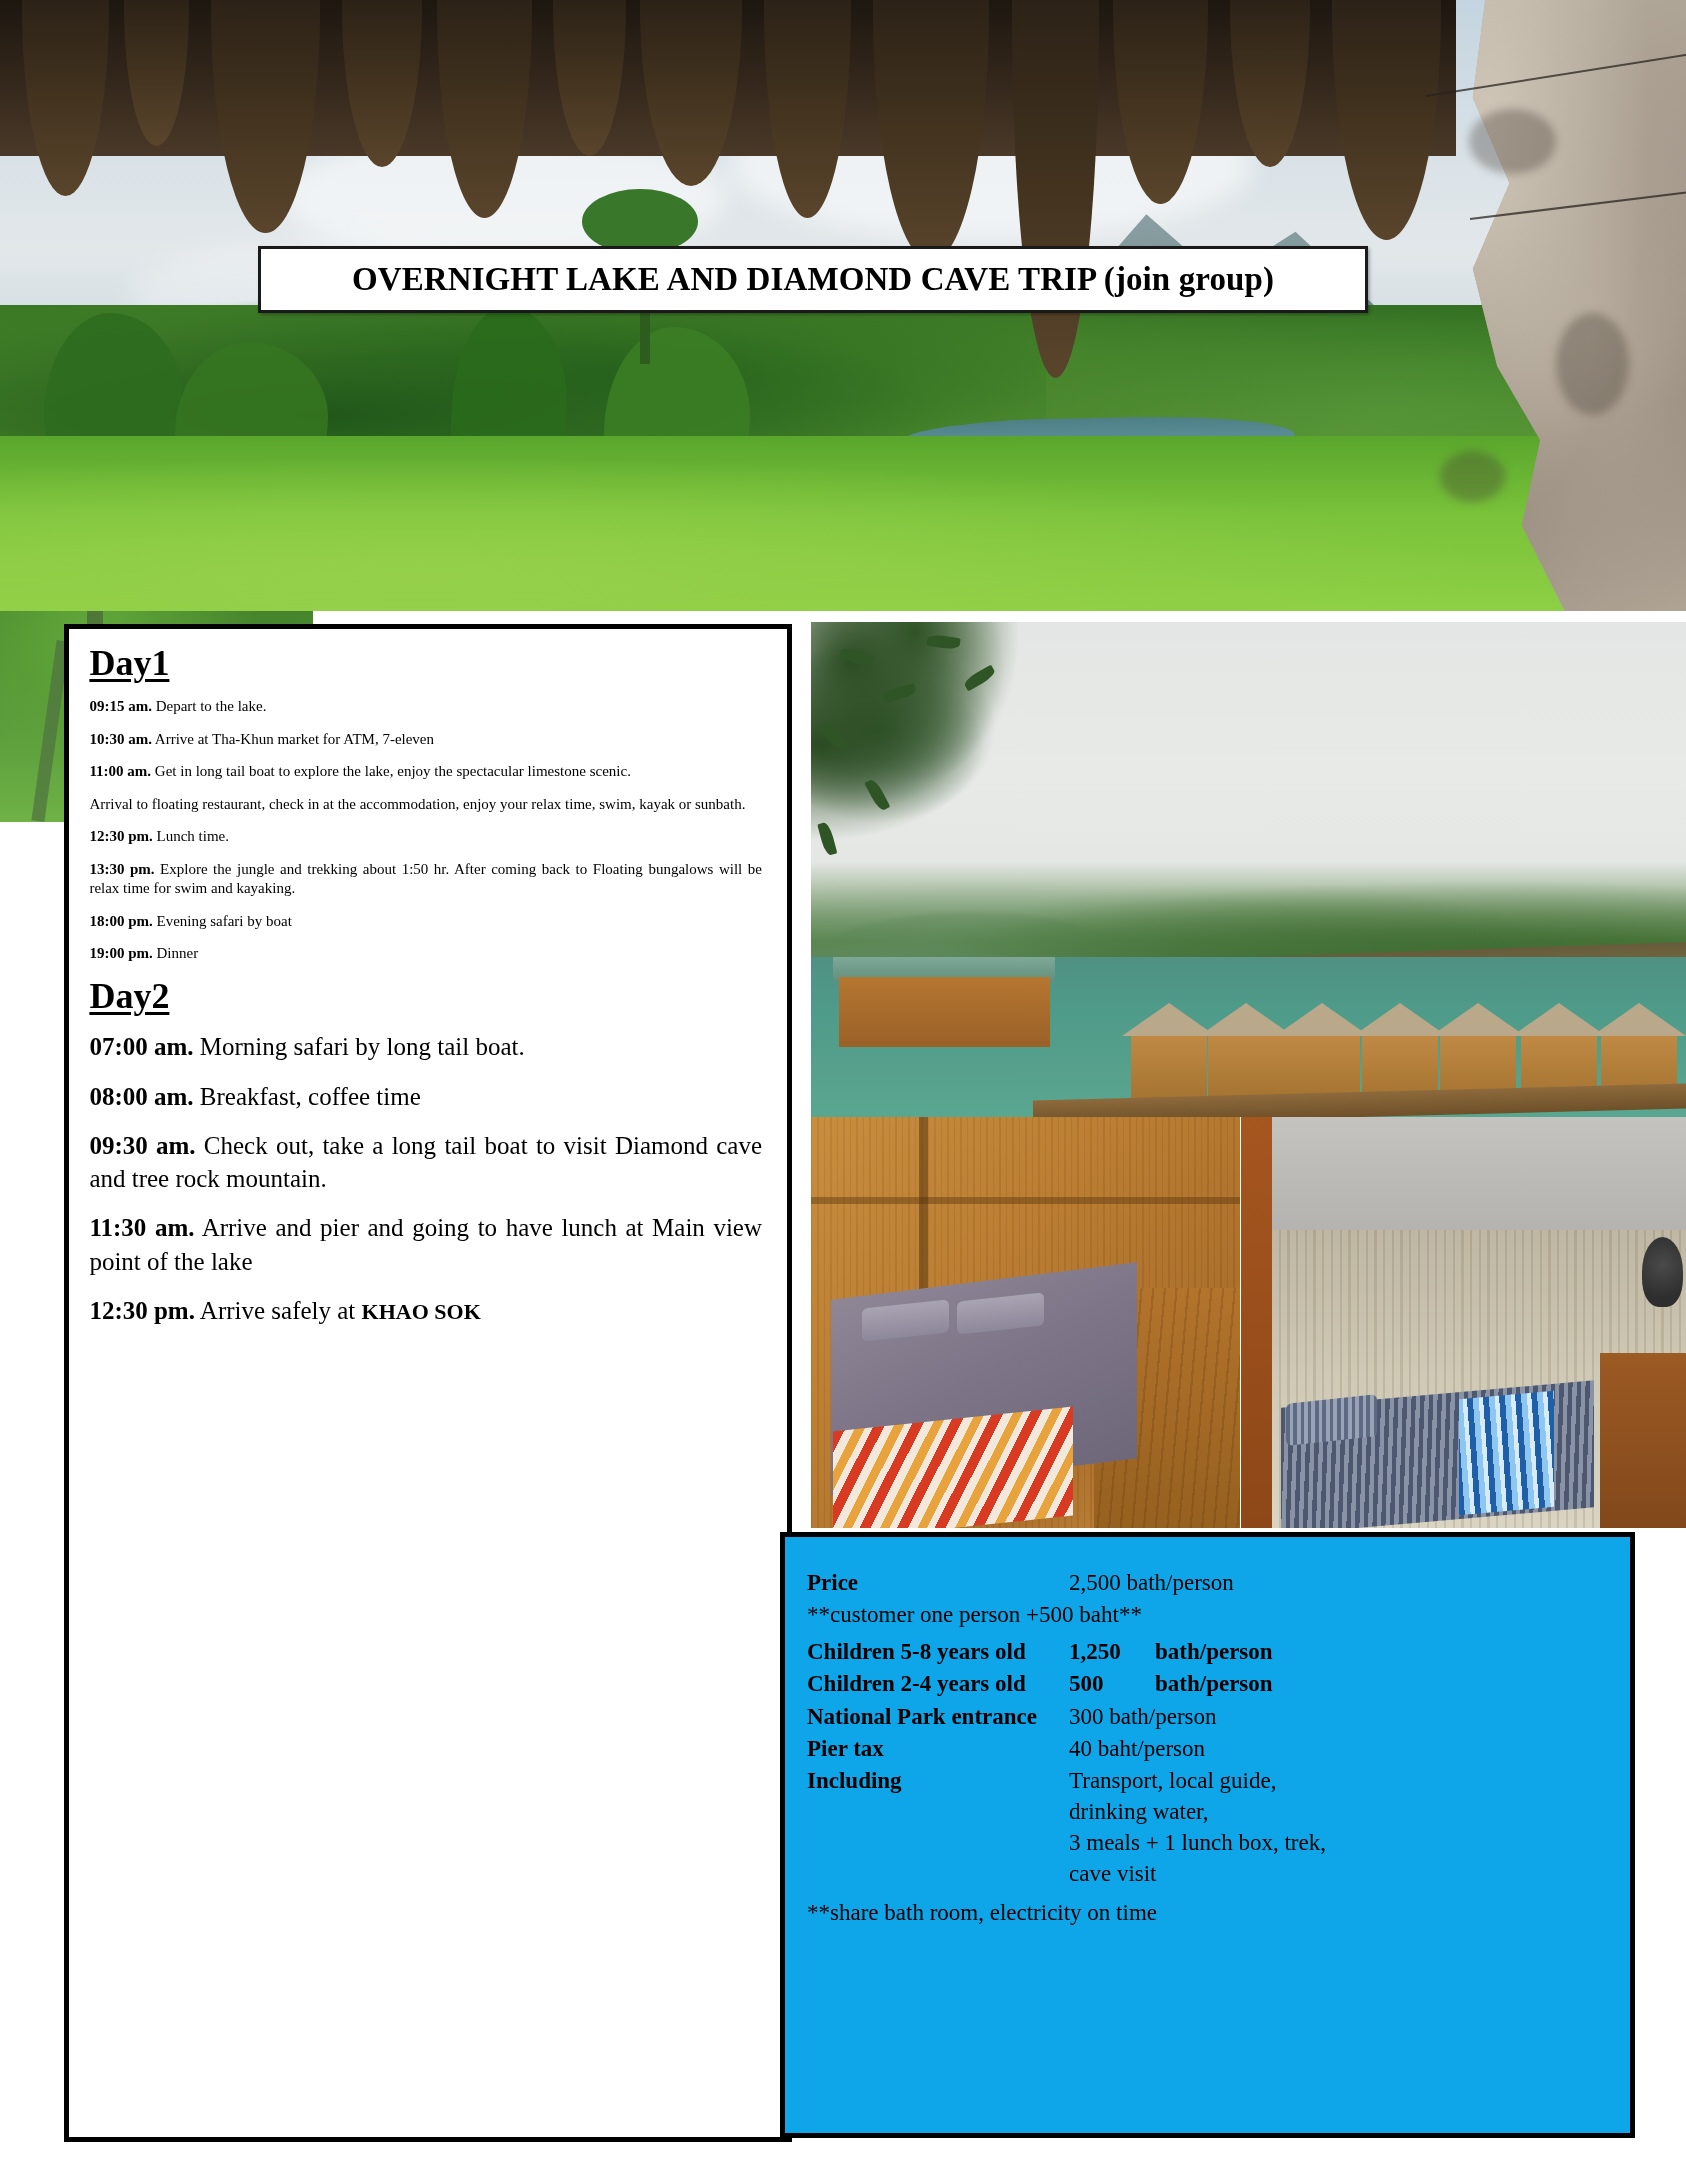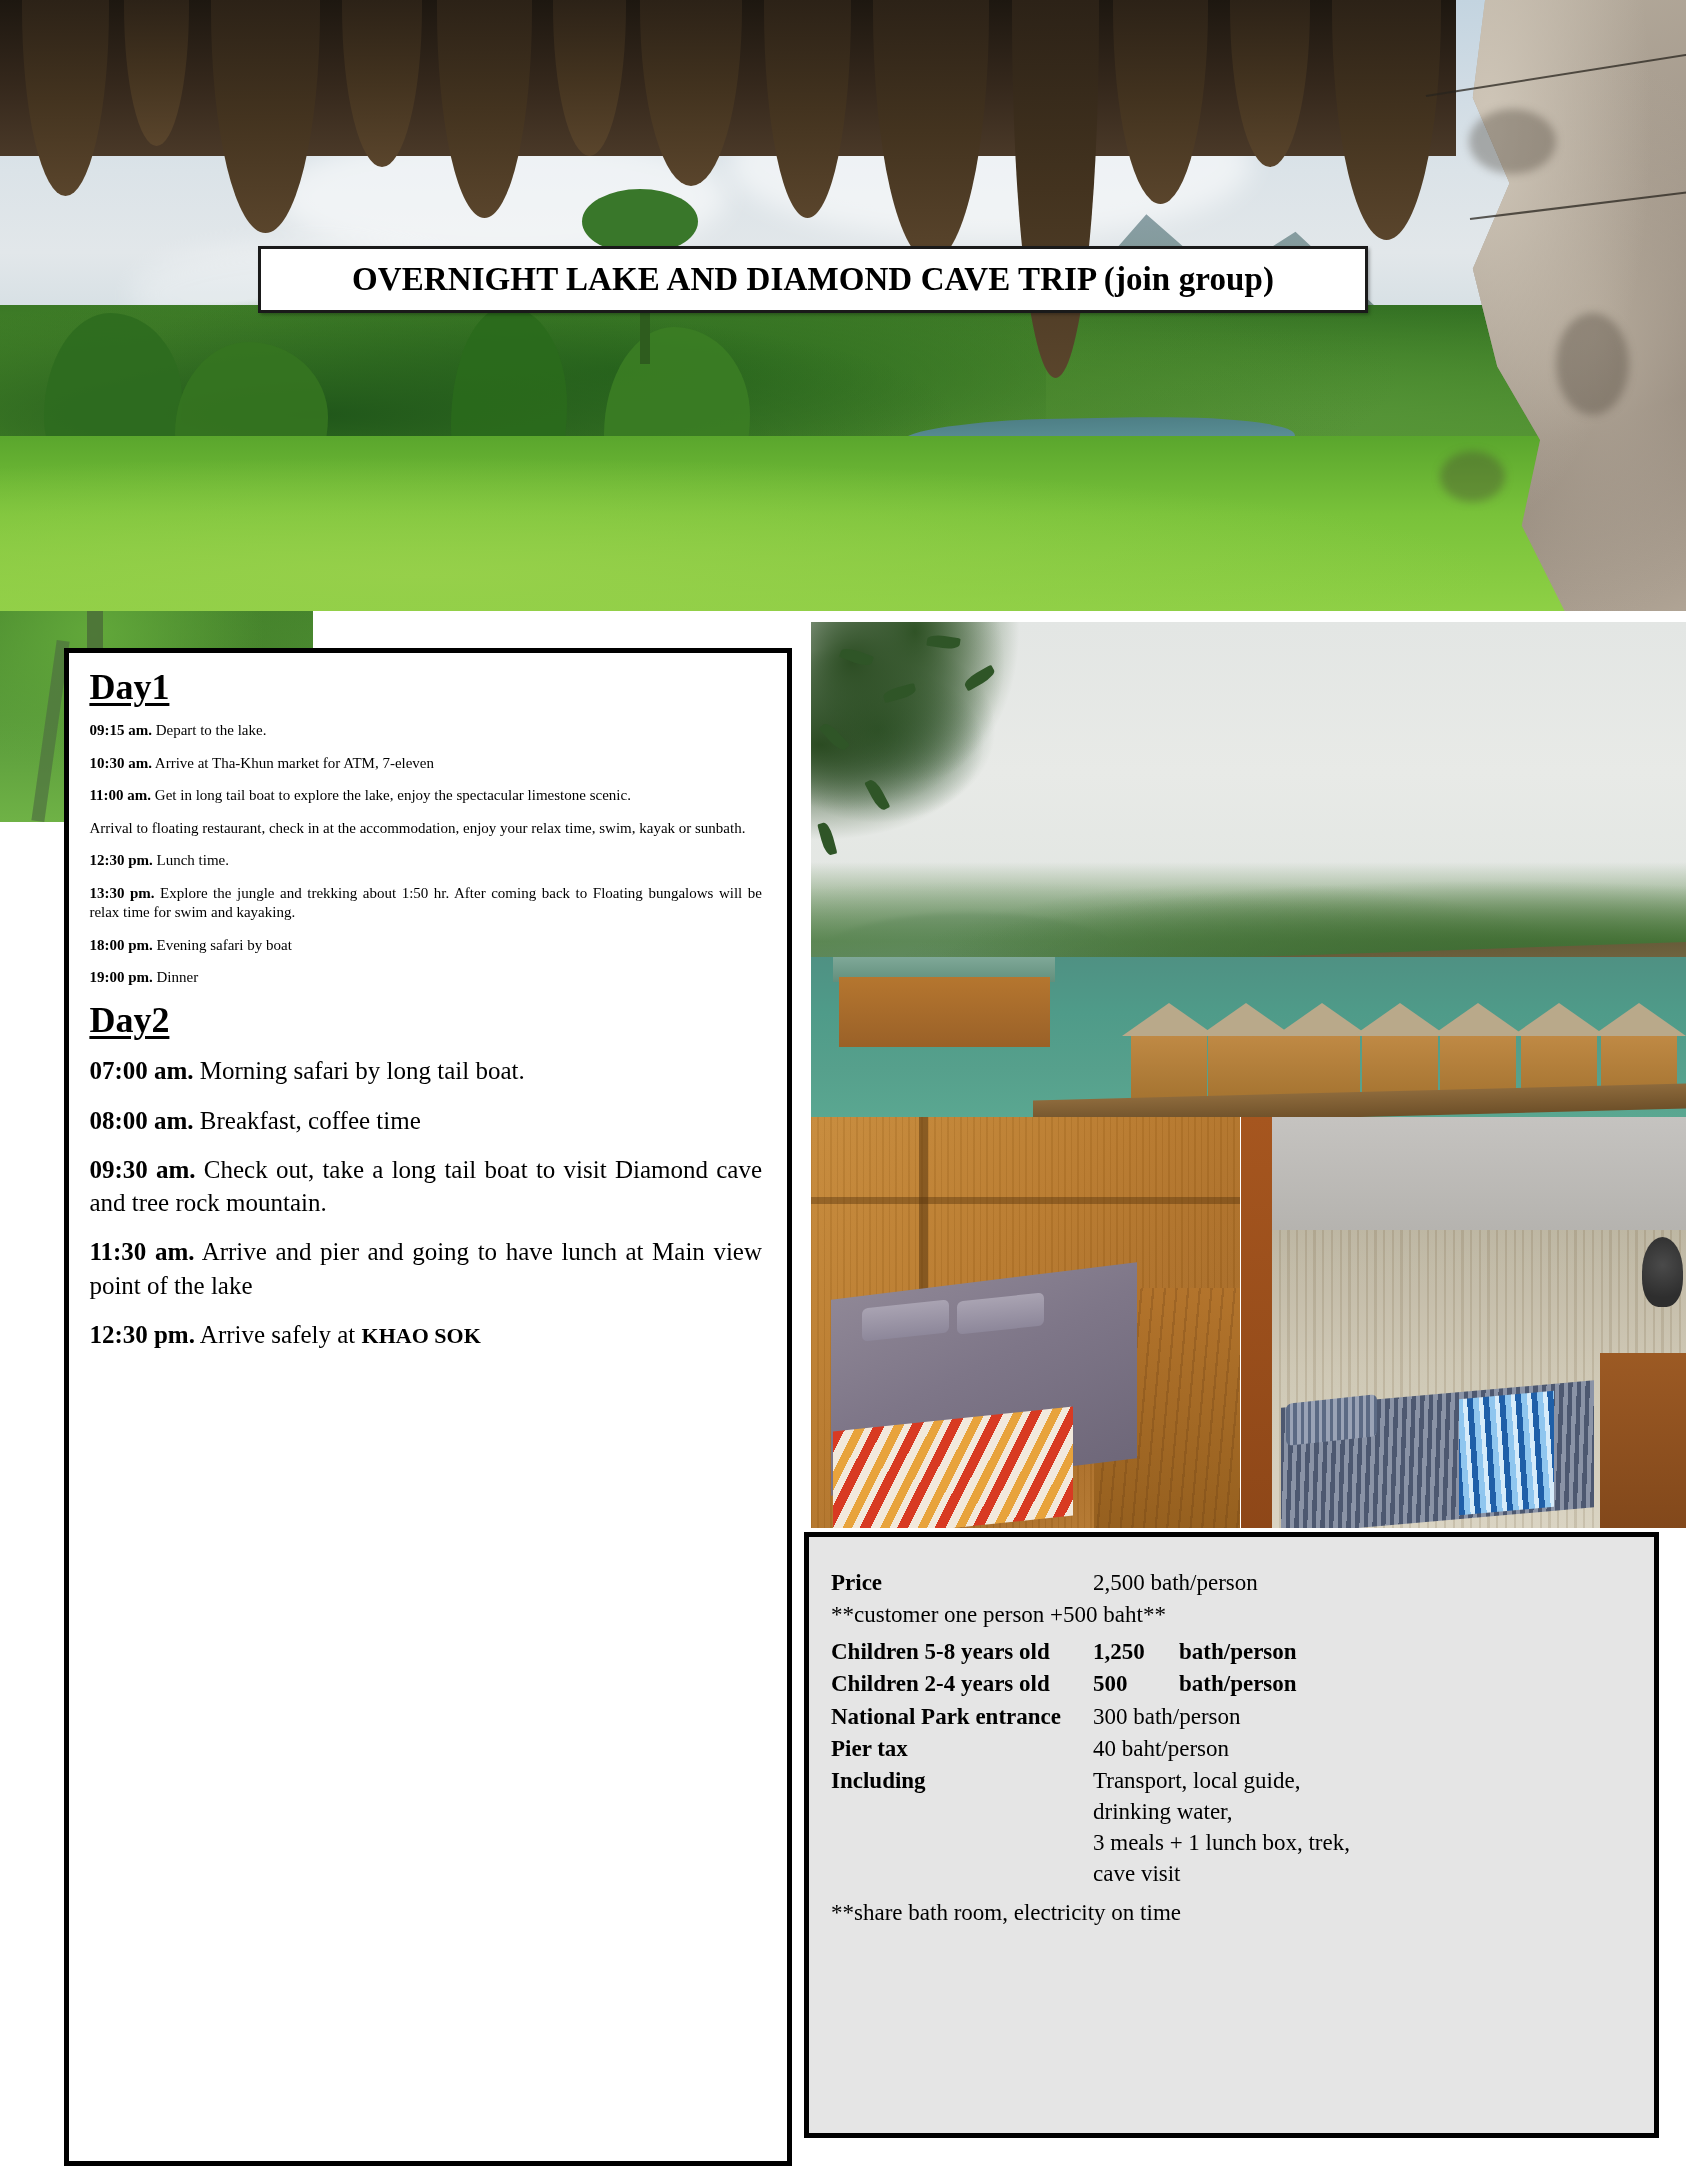--- a/index.html
+++ b/index.html
@@ -412,21 +412,21 @@
     right: 4.4px; top: 120px;
     width: 41px; height: 70px;
     background: radial-gradient(circle at 50% 40%, #4a4a4a 0%, #2e2e2e 70%);
     border-radius: 50% 50% 40% 40%;
   }
 
   
   .itinerary-box {
     position: absolute;
     left: 64px;
-    top: 648px;
+    top: 624px;
     width: 728px;
     height: 1518px;
     background: #ffffff;
     border: 5.1px solid #000000;
     box-sizing: border-box;
     padding: 11.6px 25px 7.3px 20.4px;
   }
   .day-heading {
     font-size: 36px;
     font-weight: bold;
@@ -447,25 +447,25 @@
     font-size: 25px;
     line-height: 1.33;
     margin-bottom: 16px;
   }
   .entry .t { font-weight: bold; }
   .entry .small-caps { font-size: 0.88em; font-weight: bold; }
 
   
   .price-box {
     position: absolute;
-    left: 804px;
+    left: 780px;
     top: 1532px;
     width: 855px;
     height: 606px;
-    background: #e5e5e5;
+    background: #0ea5e9;
     border: 5.1px solid #000000;
     box-sizing: border-box;
     padding: 31px 22px 14.6px 22px;
   }
   .price-row {
     display: flex;
     align-items: flex-start;
     font-size: 23px;
     line-height: 1.34;
     margin-bottom: 1.5px;

